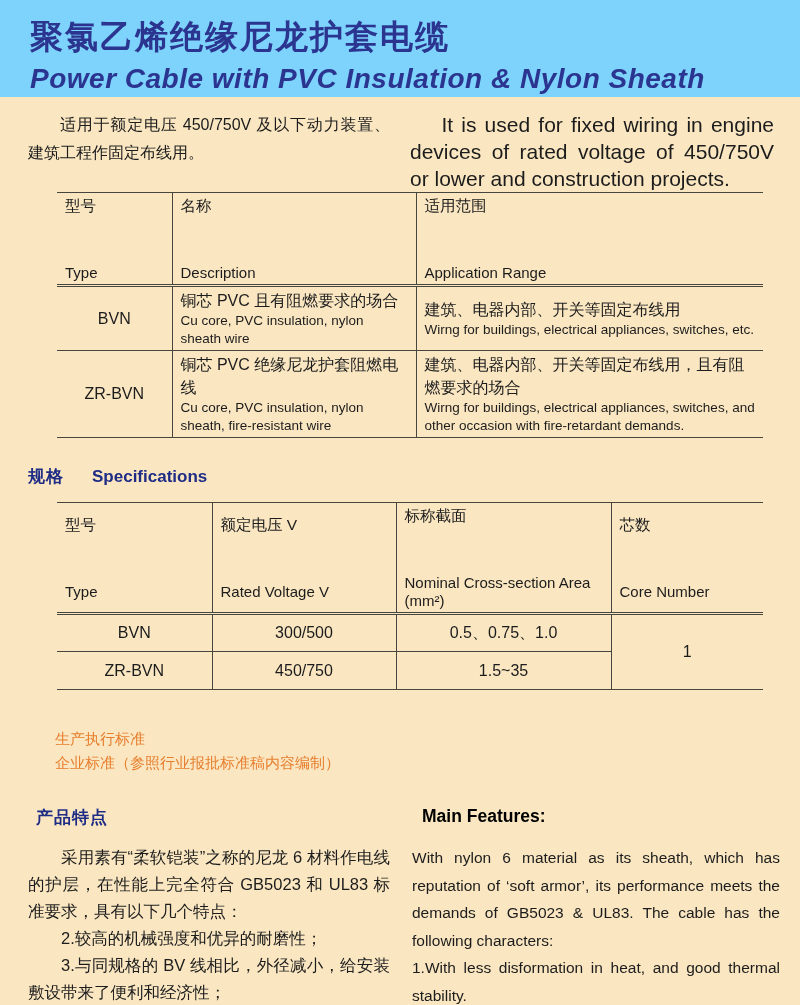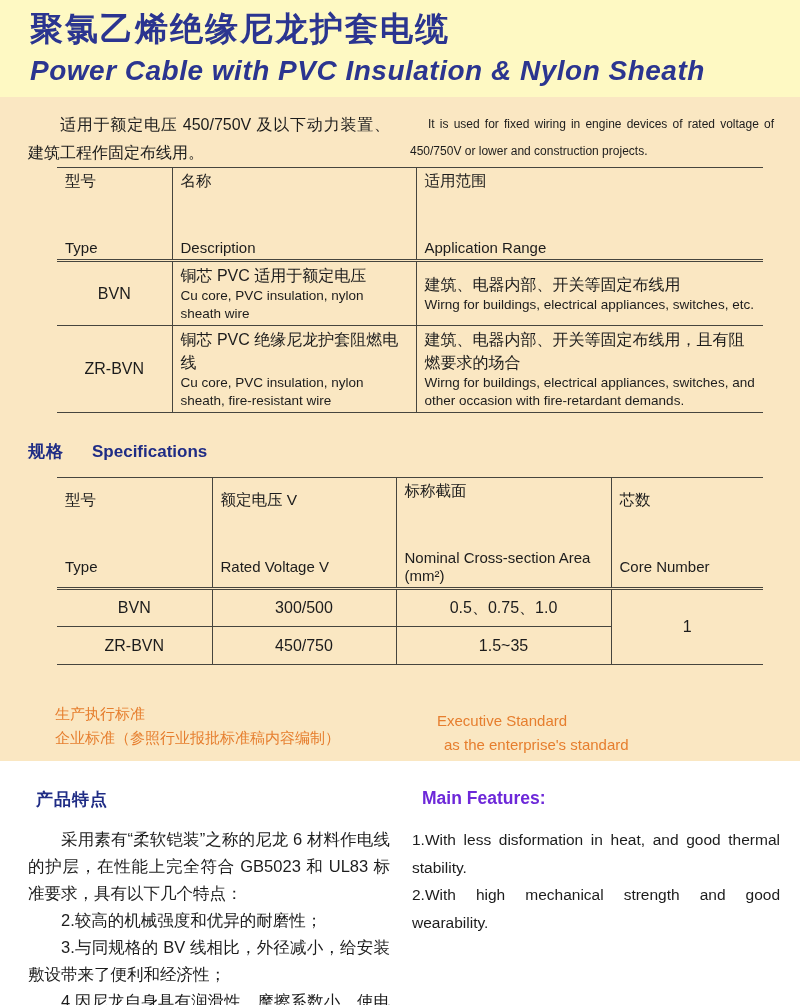--- a/index.html
+++ b/index.html
@@ -1,31 +1,31 @@
 <!DOCTYPE html>
 <html><head>
 <meta charset="utf-8">
 <style>
   * { margin:0; padding:0; box-sizing:border-box; }
   html,body { width:800px; }
   body { font-family:"Liberation Sans","DejaVu Sans",sans-serif; color:#1c1c1c; }
   .page { width:800px; height:1005px; background:#ffffff; overflow:hidden; }
 
   
-  .titlebar { height:97px; background:#fef9c3; padding:7px 0 0 30px; }
+  .titlebar { height:97px; background:#7dd3fc; padding:15px 0 0 30px; }
   .title-zh { font-size:33px; font-weight:bold; color:#2b3590; letter-spacing:2px; line-height:44px; }
   .title-en { font-size:28px; font-weight:bold; font-style:italic; color:#2b3590; line-height:40px; letter-spacing:0.5px; }
 
   
-  .content { background:#fae7c2; height:664px; padding-top:14px; }
+  .content { background:#fae7c2; height:908px; padding-top:14px; }
 
   .intro { display:flex; padding:0 26px 0 28px; }
   .intro p { font-size:16px; line-height:28px; text-align:justify; }
   .intro .zh { width:362px; text-indent:2em; margin-right:20px; }
-  .intro .en { width:364px; text-indent:1.5em; font-size:12px; line-height:27px; }
+  .intro .en { width:364px; text-indent:1.5em; font-size:21px; line-height:27px; }
 
   .sec-heading { margin:27px 0 0 28px; font-size:17px; font-weight:bold; color:#1f2c85; }
   .sec-heading .zh { letter-spacing:1px; }
   .sec-heading .en { margin-left:28px; }
 
   
   table.tbl { border-collapse:collapse; margin-left:57px; width:706px; table-layout:fixed; }
   .tbl th, .tbl td { padding:2px 8px; vertical-align:middle; font-weight:normal; }
   .tbl thead th { border-top:1px solid #46453e; border-bottom:3px double #46453e; text-align:left; }
   .tbl .vl { border-left:1px solid #46453e; }
@@ -44,21 +44,21 @@
   
   .standards { display:flex; margin:37px 0 0 55px; color:#e67e2e; }
   .standards .line { font-size:15px; line-height:24px; }
   .standards .col-zh { width:382px; }
   .standards .col-en { padding-top:7px; }
   .standards .col-en .line2 { padding-left:7px; }
 
   
   .feat-heads { display:flex; margin:31px 0 0 36px; }
   .feat-heads .zh { width:386px; font-size:17px; font-weight:bold; color:#1f2c85; letter-spacing:1px; }
-  .feat-heads .en { font-size:17.5px; font-weight:bold; color:#6d28d9; }
+  .feat-heads .en { font-size:17.5px; font-weight:bold; color:#000000; }
   .feat-body { display:flex; margin:15px 0 0 28px; }
   .feat-zh { width:362px; margin-right:22px; }
   .feat-zh p { font-size:16.5px; line-height:27px; text-align:justify; text-indent:2em; }
   .feat-en { width:368px; }
   .feat-en p { font-size:15.5px; line-height:27.5px; text-align:justify; }
 </style>
 </head>
 <body>
 
 <div class="page">
@@ -95,21 +95,21 @@
           <th class="vl">
             <div class="hzh">适用范围</div>
             <div class="hen">Application Range</div>
           </th>
         </tr>
       </thead>
       <tbody>
         <tr>
           <td class="c bb">BVN</td>
           <td class="vl bb">
-            <div class="zh">铜芯 PVC 适用于额定电压</div>
+            <div class="zh">铜芯 PVC 且有阻燃要求的场合</div>
             <div class="en">Cu core, PVC insulation, nylon sheath wire</div>
           </td>
           <td class="vl bb">
             <div class="zh">建筑、电器内部、开关等固定布线用</div>
             <div class="en">Wirng for buildings, electrical appliances, switches, etc.</div>
           </td>
         </tr>
         <tr>
           <td class="c bb">ZR-BVN</td>
           <td class="vl bb">
@@ -168,39 +168,36 @@
           <td class="vl bb">1.5~35</td>
         </tr>
       </tbody>
     </table>
 
     <div class="standards">
       <div class="col-zh">
         <div class="line">生产执行标准</div>
         <div class="line">企业标准（参照行业报批标准稿内容编制）</div>
       </div>
-      <div class="col-en">
-        <div class="line">Executive Standard</div>
-        <div class="line line2">as the enterprise's standard</div>
-      </div>
     </div>
 
     <div class="feat-heads">
       <div class="zh">产品特点</div>
       <div class="en">Main Features:</div>
     </div>
 
     <div class="feat-body">
       <div class="feat-zh">
         <p>采用素有“柔软铠装”之称的尼龙 6 材料作电线的护层，在性能上完全符合 GB5023 和 UL83 标准要求，具有以下几个特点：</p>
         <p>2.较高的机械强度和优异的耐磨性；</p>
         <p>3.与同规格的 BV 线相比，外径减小，给安装敷设带来了便利和经济性；</p>
         <p>4.因尼龙自身具有润滑性，摩擦系数小，使电线穿管敷设方便、提高工作效率及使用安全性。</p>
       </div>
       <div class="feat-en">
+        <p>With nylon 6 material as its sheath, which has reputation of ‘soft armor’, its performance meets the demands of GB5023 &amp; UL83. The cable has the following characters:</p>
         <p>1.With less disformation in heat, and good thermal stability.</p>
         <p>2.With high mechanical strength and good wearability.</p>
 
       </div>
     </div>
 
   </div>
 </div>
 
 </body></html>

